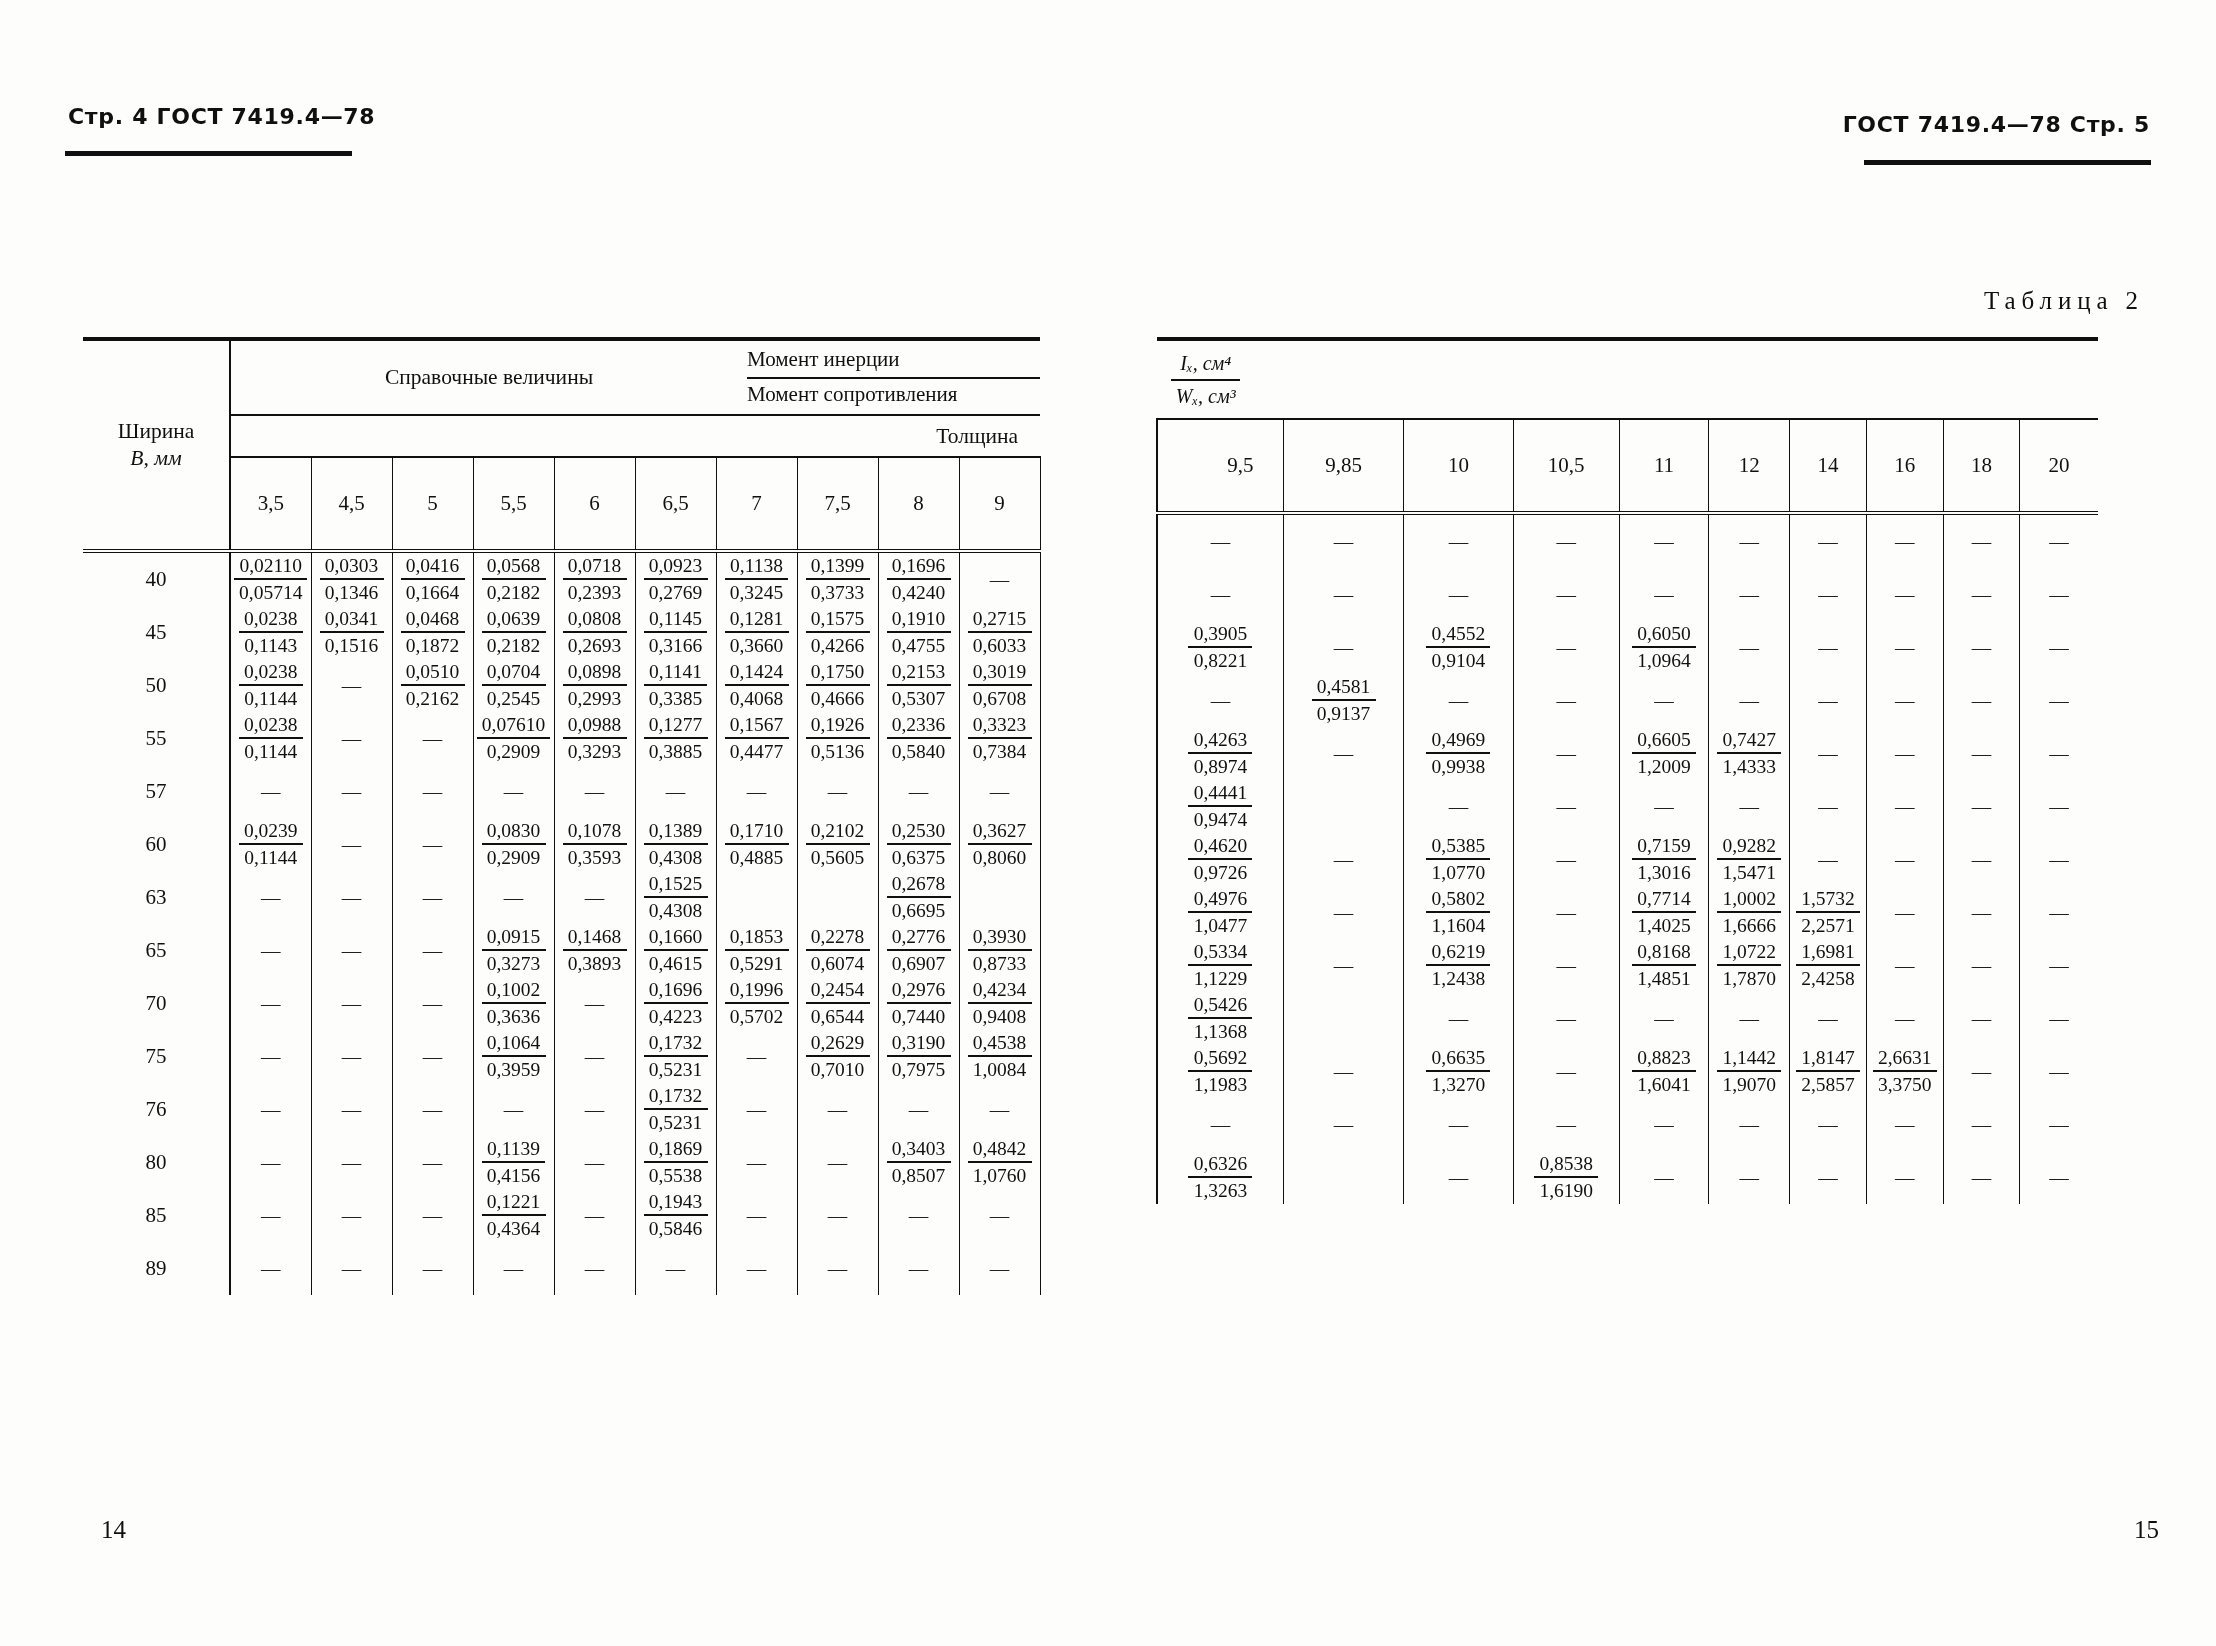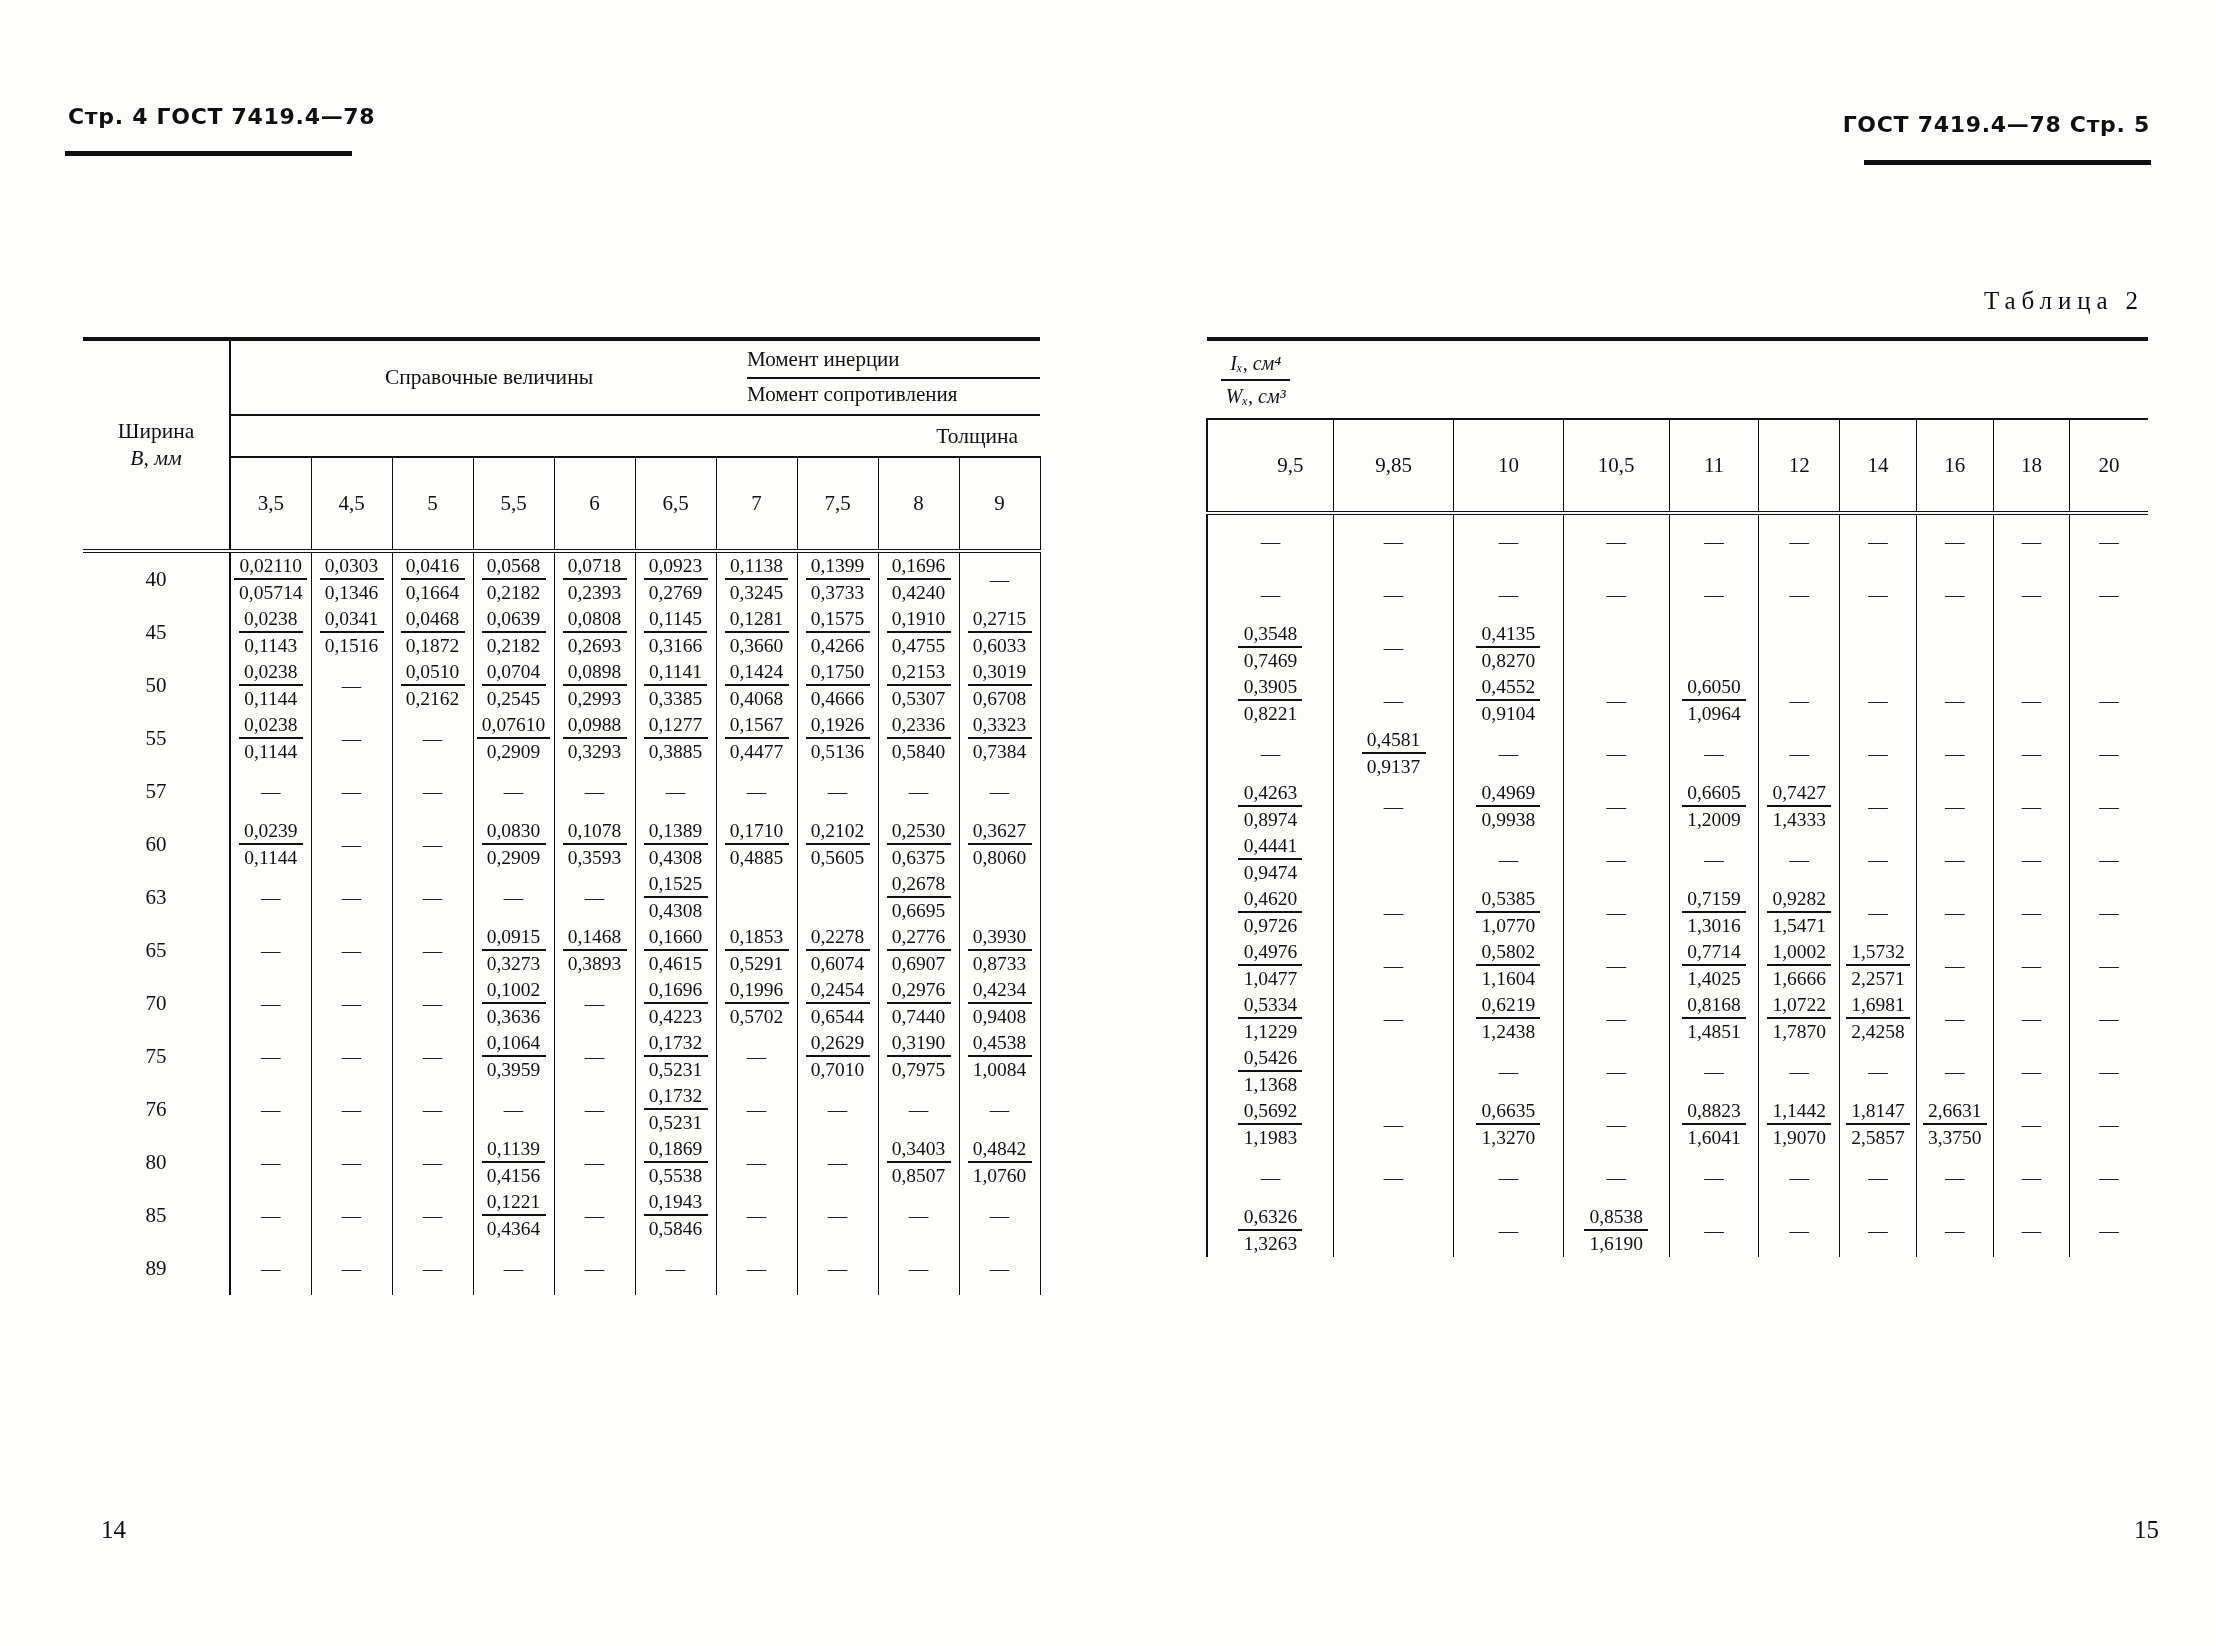--- a/index.html
+++ b/index.html
@@ -14,21 +14,21 @@
   .ph-rule.left{left:65px;top:151px;width:287px;}
   .ph-rule.right{right:65px;top:160px;width:287px;}
   .tab-caption{position:absolute;right:72px;top:287px;font-size:25px;letter-spacing:5.9px;}
   .folio{position:absolute;bottom:103px;font-size:25px;}
   .folio.left{left:101px;}
   .folio.right{right:57px;}
 
   
   table.gtable{border-collapse:collapse;table-layout:fixed;position:absolute;top:337px;}
   #left-table{left:83px;width:956px;}
-  #right-table{left:1206px;width:942px;}
+  #right-table{left:1156px;width:942px;}
   table.gtable{border-top:4.6px solid #101010;}
   td{padding:0;vertical-align:middle;}
 
   
   td.wcol{width:147px;border-right:2px solid #101010;border-bottom:4.6px double #101010;
           text-align:center;font-size:21.5px;line-height:1.25;font-family:Liberation Serif, serif;}
   td.band1{height:73px;border-bottom:2px solid #101010;}
   .b1flex{display:flex;align-items:center;width:100%;}
   .b1flex .refl{flex:1;text-align:center;font-size:21.5px;}
   .mfrac{width:293px;text-align:left;font-size:21px;line-height:1.2;}
@@ -354,32 +354,20 @@
           <td><span class="dash">—</span></td>
           <td><span class="dash">—</span></td>
           <td><span class="dash">—</span></td>
           <td><span class="dash">—</span></td>
           <td><span class="dash">—</span></td>
           <td><span class="dash">—</span></td>
           <td><span class="dash">—</span></td>
           <td><span class="dash">—</span></td>
         </tr>
         <tr>
-          <td><span class="fr"><span class="fn">0,3548</span><span class="fd">0,7469</span></span></td>
-          <td><span class="dash">—</span></td>
-          <td><span class="fr"><span class="fn">0,4135</span><span class="fd">0,8270</span></span></td>
-          <td></td>
-          <td></td>
-          <td></td>
-          <td></td>
-          <td></td>
-          <td></td>
-          <td></td>
-        </tr>
-        <tr>
           <td><span class="fr"><span class="fn">0,3905</span><span class="fd">0,8221</span></span></td>
           <td><span class="dash">—</span></td>
           <td><span class="fr"><span class="fn">0,4552</span><span class="fd">0,9104</span></span></td>
           <td><span class="dash">—</span></td>
           <td><span class="fr"><span class="fn">0,6050</span><span class="fd">1,0964</span></span></td>
           <td><span class="dash">—</span></td>
           <td><span class="dash">—</span></td>
           <td><span class="dash">—</span></td>
           <td><span class="dash">—</span></td>
           <td><span class="dash">—</span></td>

